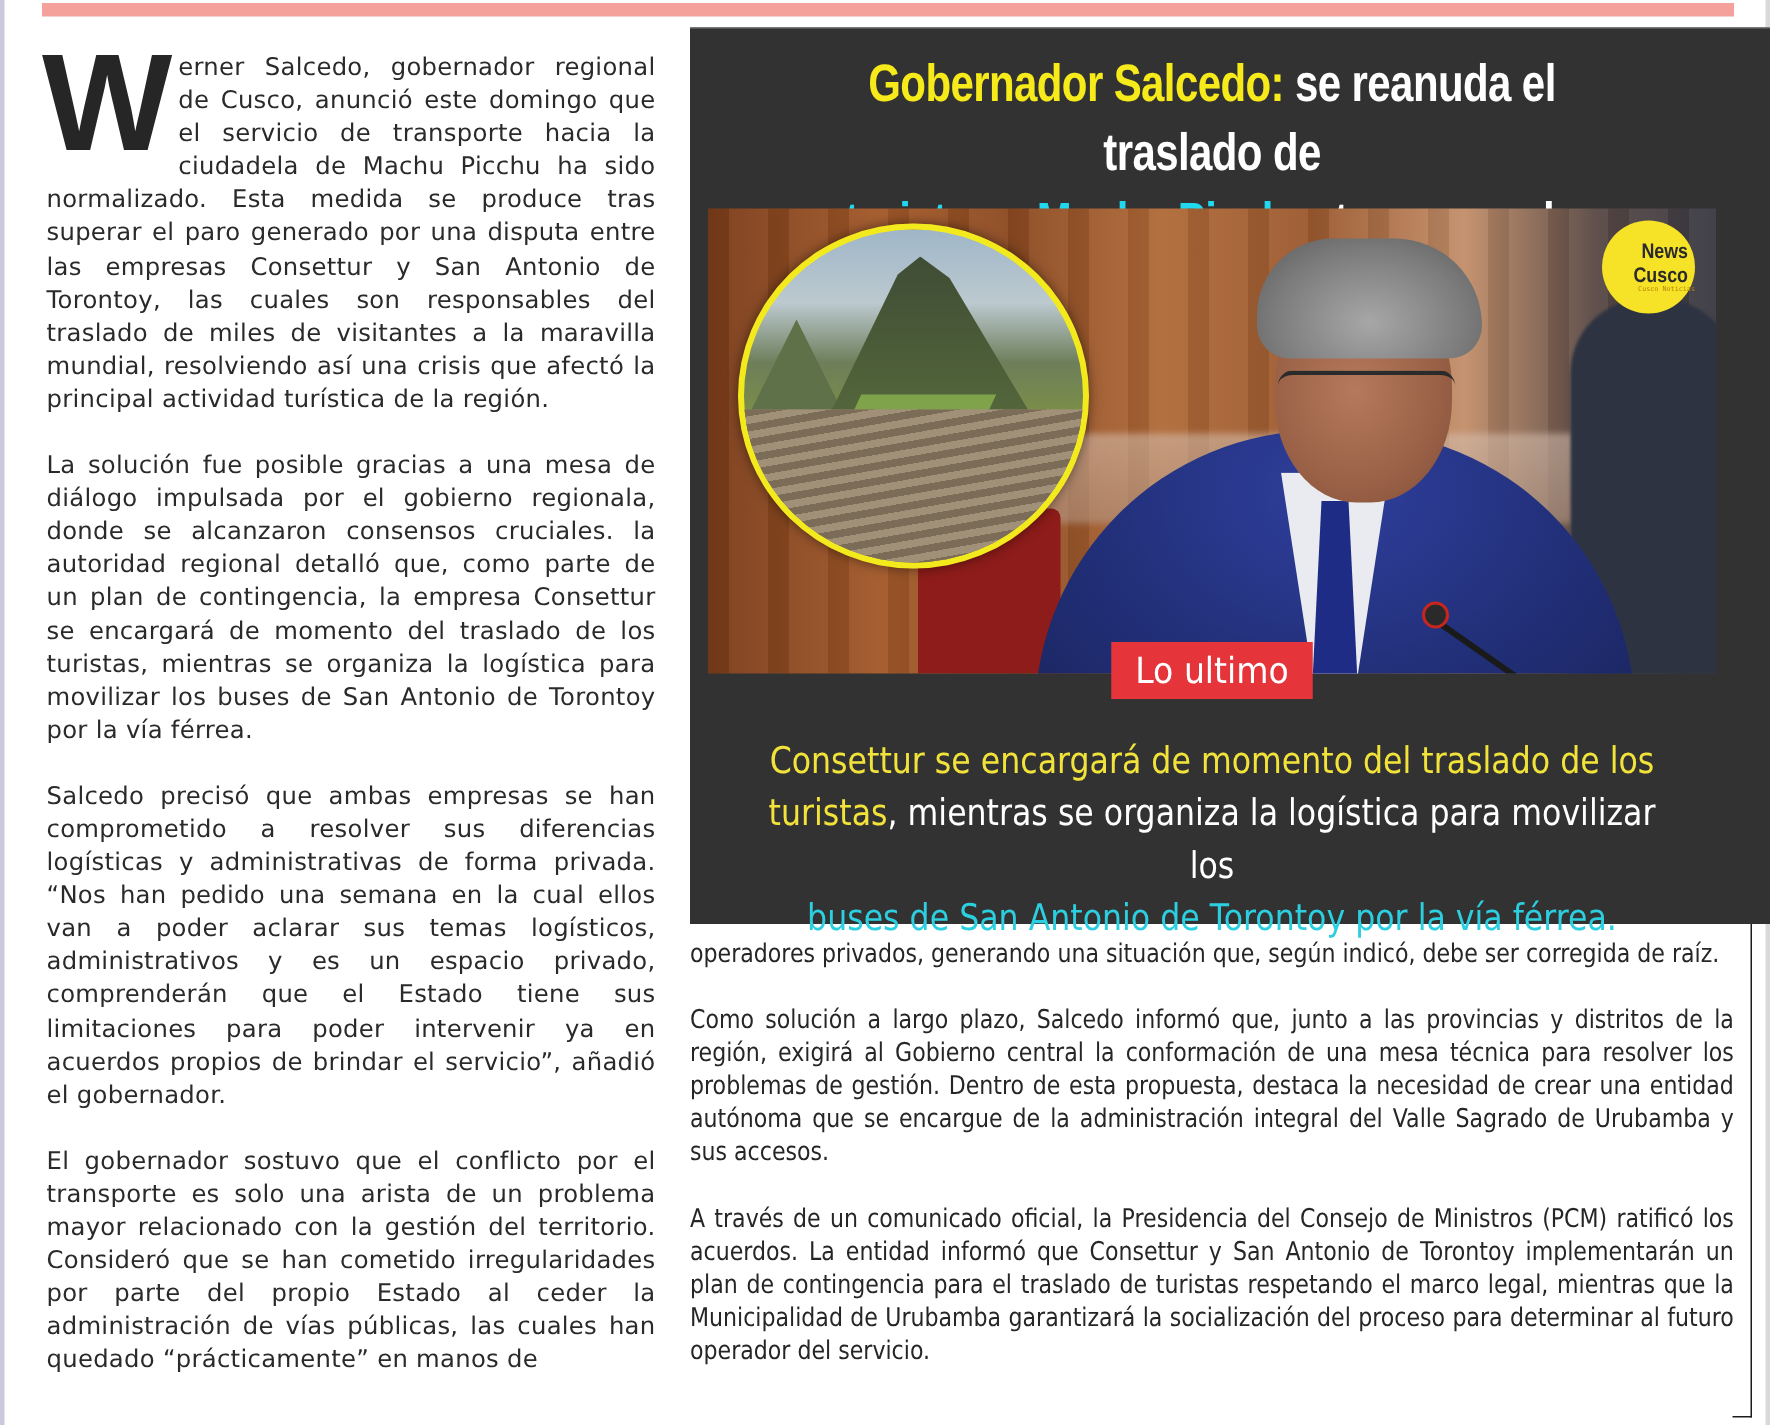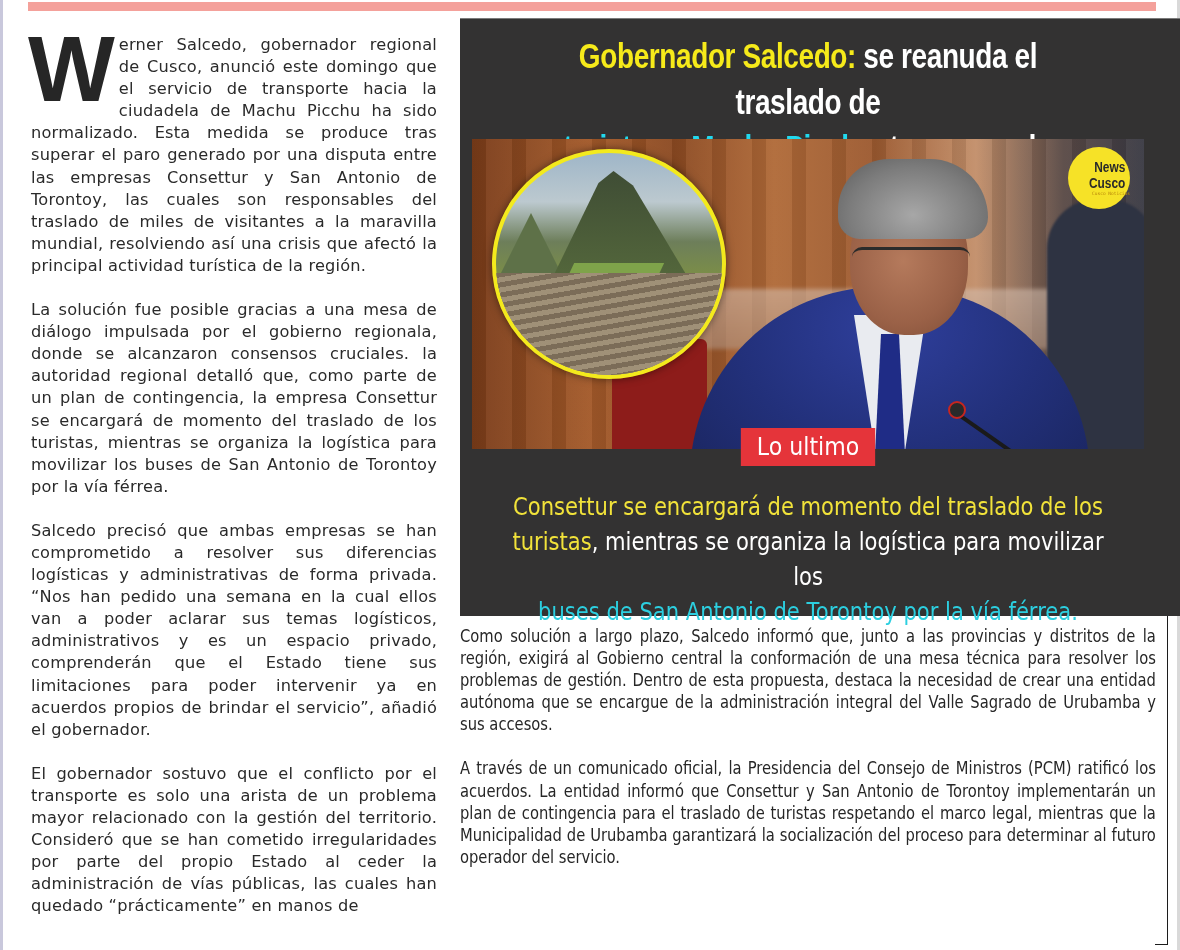--- a/index.html
+++ b/index.html
@@ -261,18 +261,21 @@
 
   <div class="card-summary">
     <span class="sum-yellow">Consettur se encargará de momento del traslado de los</span><br>
     <span class="sum-yellow">turistas</span><span class="sum-white">, mientras se organiza la logística para movilizar los</span><br>
     <span class="sum-cyan">buses de San Antonio de Torontoy por la vía férrea.</span>
   </div>
 </div>
 
 <div class="right-col">
   <p>
+      <span class="cond">operadores privados, generando una situación que, según indicó, debe ser corregida de raíz.</span>
+    </p>
+  <p>
       <span class="cond">Como solución a largo plazo, Salcedo informó que, junto a las provincias y distritos de la región, exigirá al Gobierno central la conformación de una mesa técnica para resolver los problemas de gestión. Dentro de esta propuesta, destaca la necesidad de crear una entidad autónoma que se encargue de la administración integral del Valle Sagrado de Urubamba y sus accesos.</span>
     </p>
   <p>
       <span class="cond">A través de un comunicado oficial, la Presidencia del Consejo de Ministros (PCM) ratificó los acuerdos. La entidad informó que Consettur y San Antonio de Torontoy implementarán un plan de contingencia para el traslado de turistas respetando el marco legal, mientras que la Municipalidad de Urubamba garantizará la socialización del proceso para determinar al futuro operador del servicio.</span>
     </p>
 </div>
 
 </body></html>

